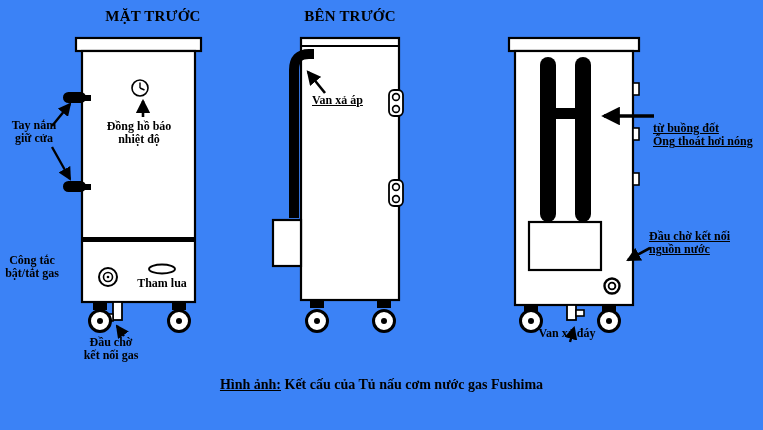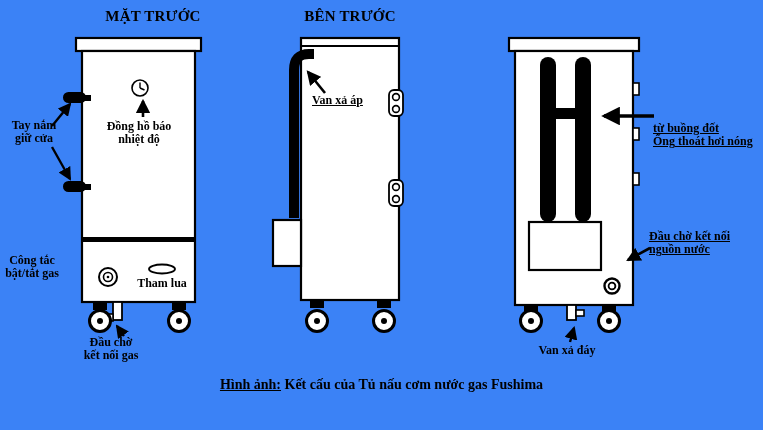--- a/index.html
+++ b/index.html
@@ -165,19 +165,19 @@
   <div class="lbl left" style="left:653px; top:122px; width:110px;">
     <span class="ln">từ buồng đốt</span>
     <span class="ln">Ống thoát hơi nóng</span>
   </div>
 
   <div class="lbl left" style="left:649px; top:230px; width:112px;">
     <span class="ln">Đầu chờ kết nối</span>
     <span class="ln">nguồn nước</span>
   </div>
 
-  <div class="lbl" style="left:529px; top:344px; width:76px;">Van xả đáy</div>
+  <div class="lbl" style="left:529px; top:327px; width:76px;">Van xả đáy</div>
 
   <div class="caption">
     <span class="u">Hình ảnh:</span><span> Kết cấu của Tủ nấu cơm nước gas Fushima</span>
   </div>
 
 </div>
 
 </body></html>

